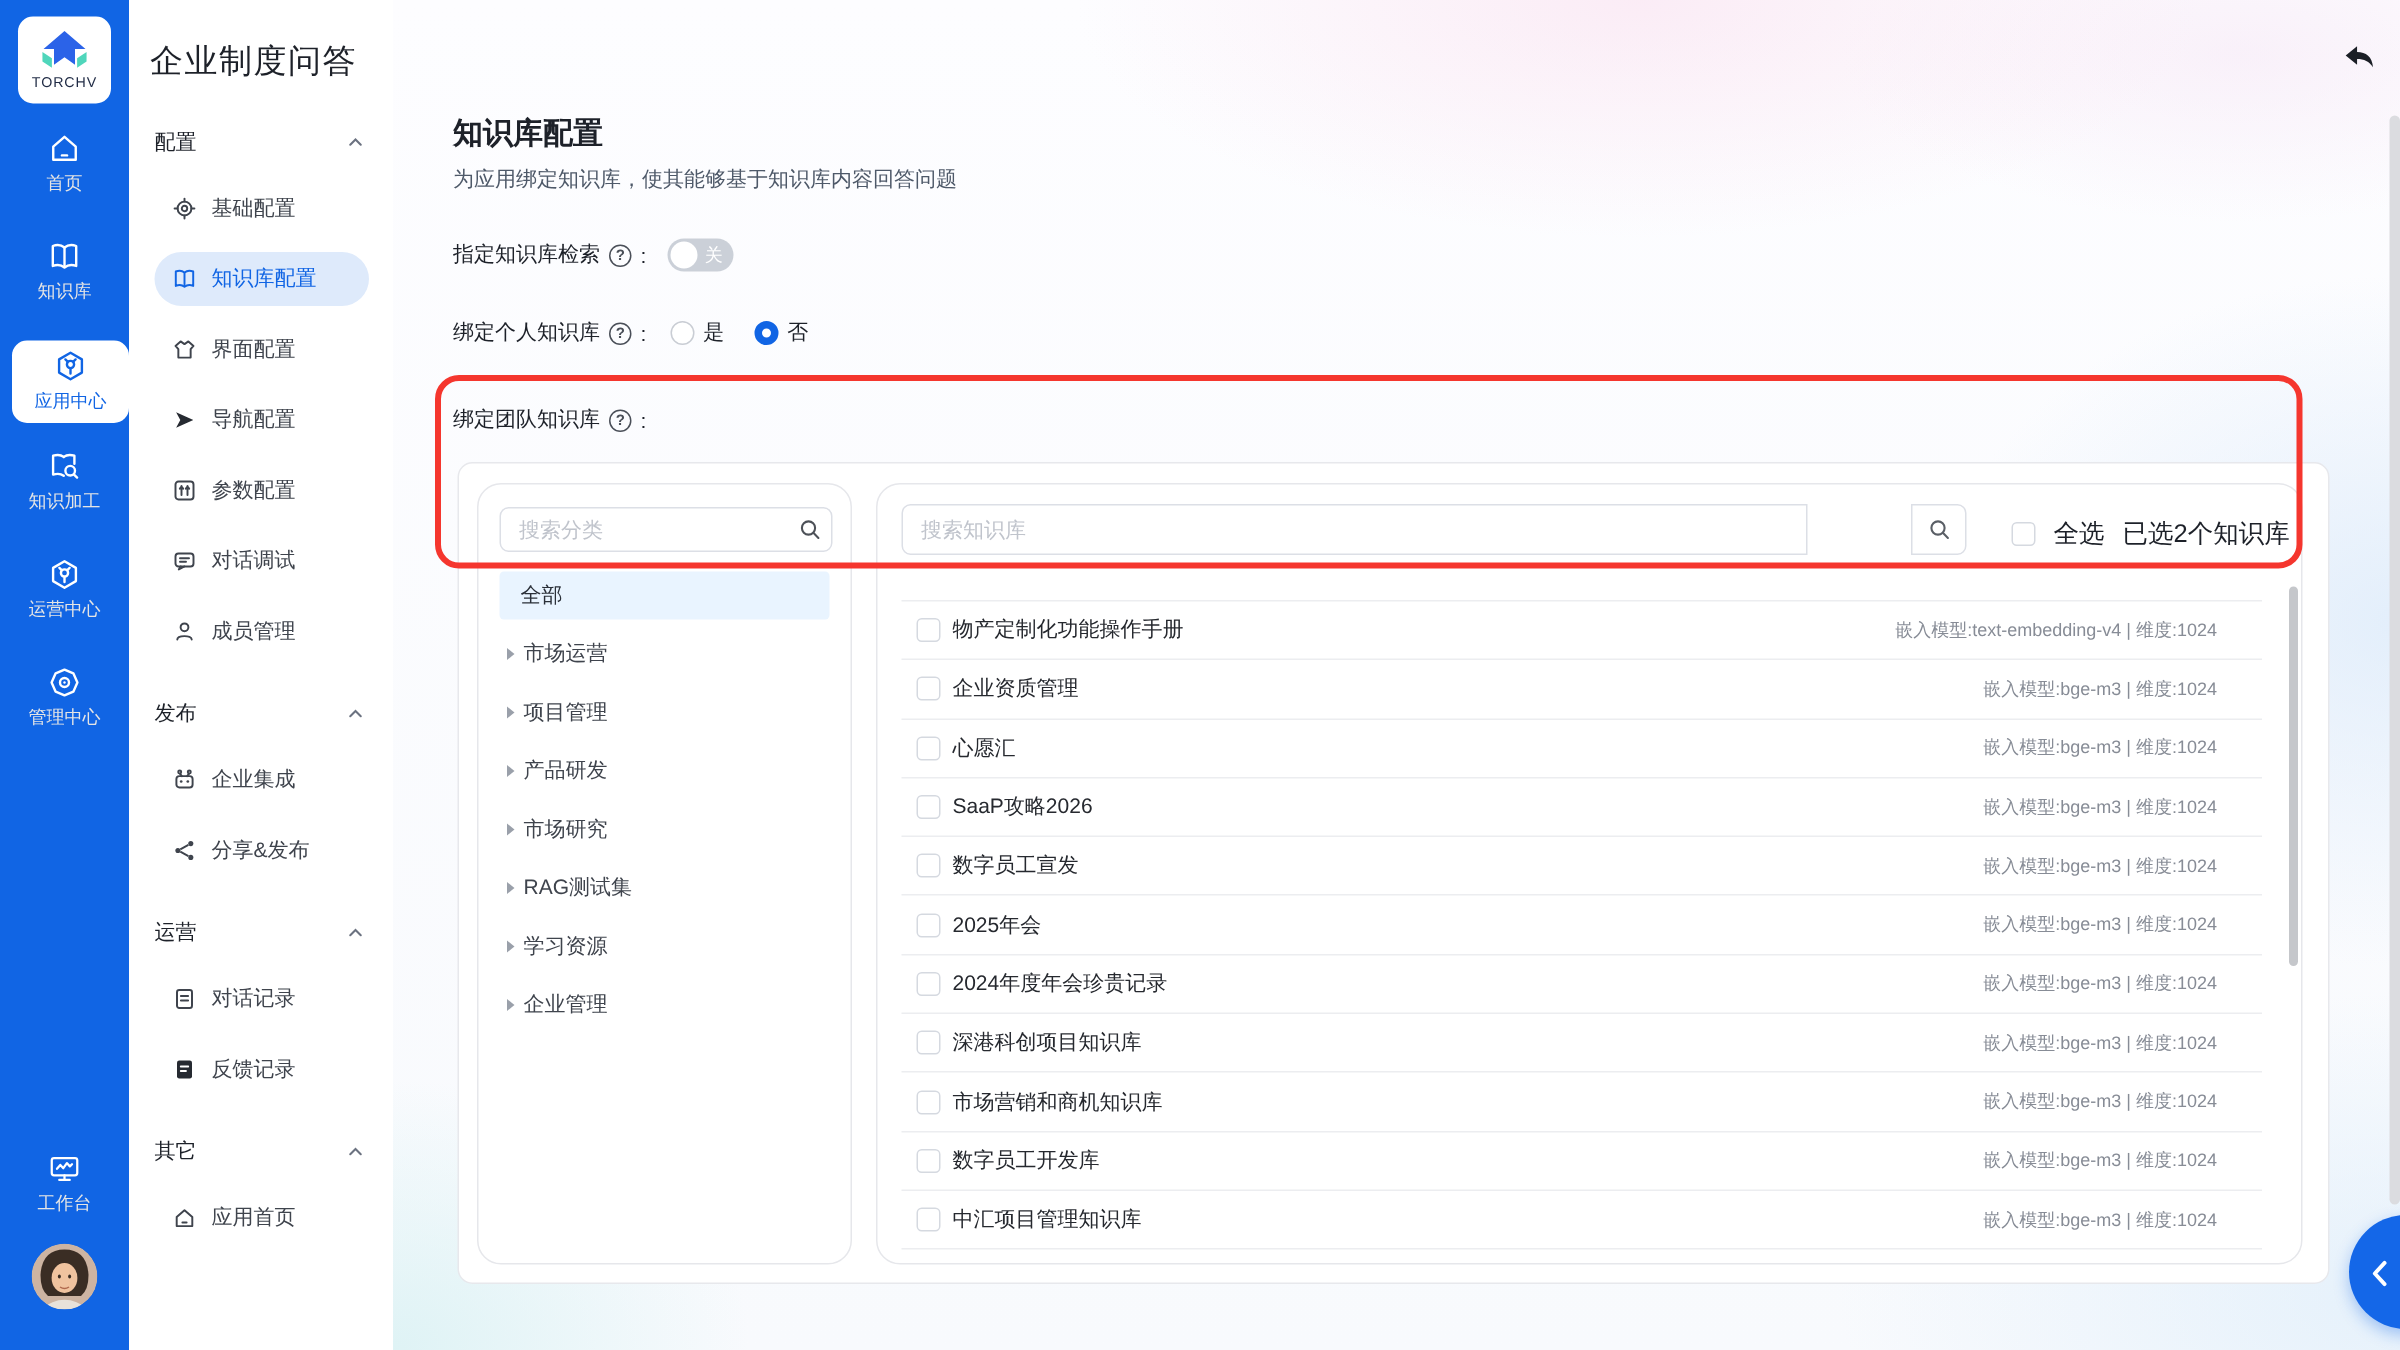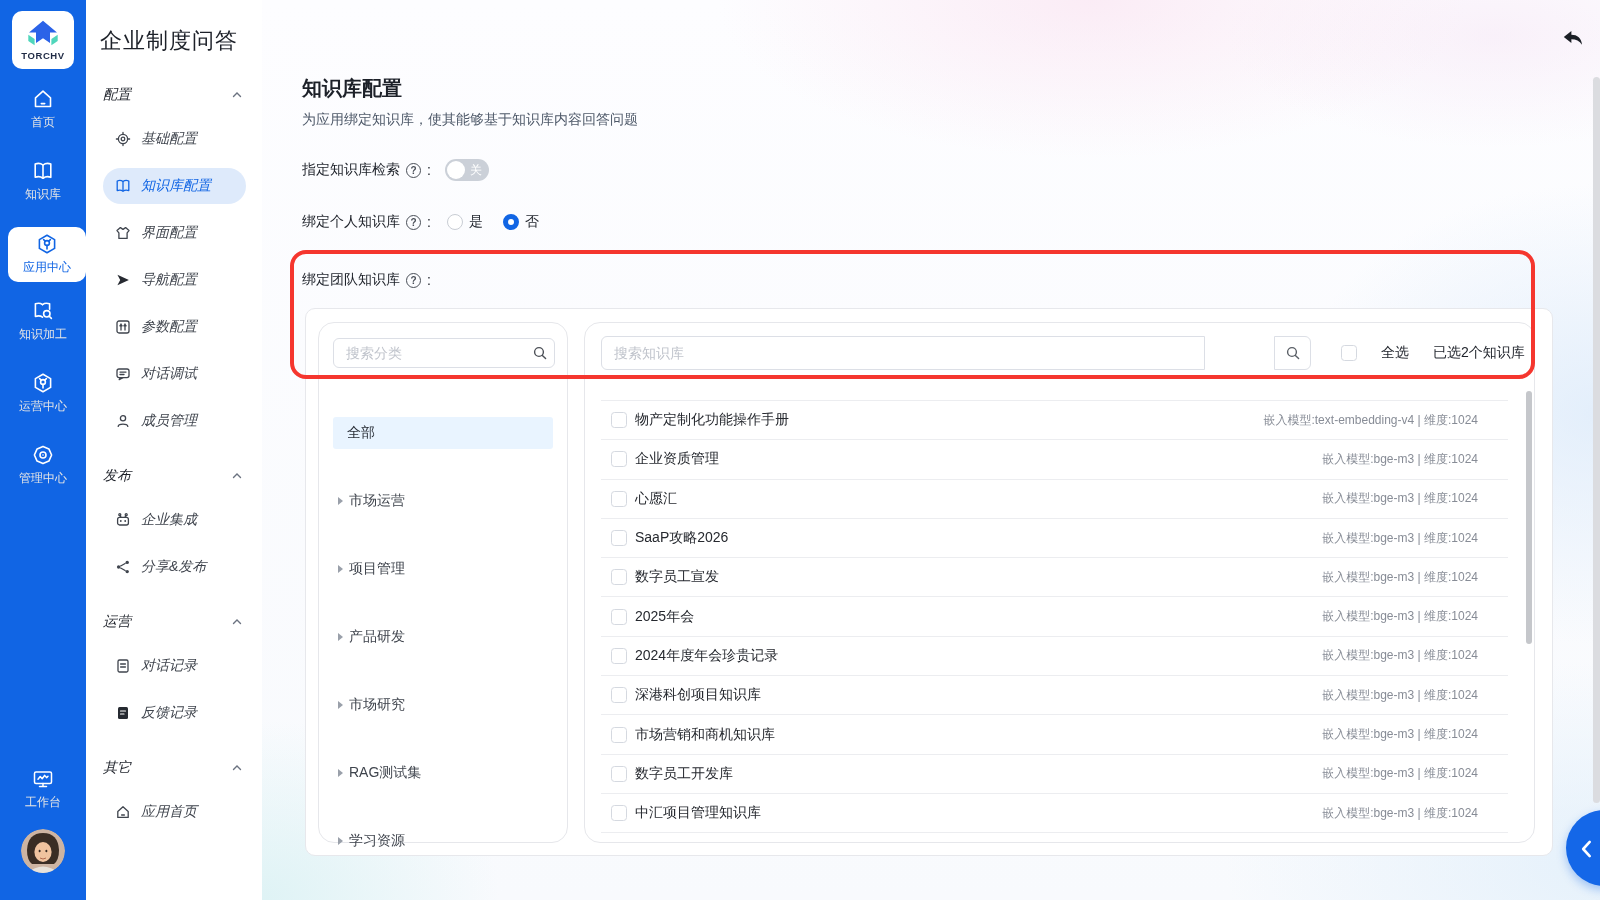--- a/index.html
+++ b/index.html
@@ -15,30 +15,30 @@
       radial-gradient(380px 160px at 92% 4%, rgba(245,228,244,.5), transparent 70%),
       radial-gradient(430px 320px at 100% 46%, rgba(219,234,250,.75), transparent 72%),
       radial-gradient(330px 250px at 0% 100%, rgba(216,241,243,.8), transparent 72%),
       radial-gradient(520px 280px at 100% 96%, rgba(221,237,250,.7), transparent 72%),
       linear-gradient(180deg,#fdfdff 0%,#f8fafd 100%);}
 
   
   .rail{left:0;top:0;width:86px;height:900px;background:#1165e4;}
   .logo-tile{left:12px;top:11px;width:62px;height:58px;background:#fff;border-radius:10px;
     display:flex;flex-direction:column;align-items:center;justify-content:center;}
-  .logo-word{font-size:9.5px;font-weight:700;color:#1f2a44;letter-spacing:.6px;margin-top:1px;}
+  .logo-word{font-size:9.5px;font-weight:400;color:#1f2a44;letter-spacing:.6px;margin-top:1px;}
   .rail-item{width:86px;text-align:center;color:#e5e5e5;font-size:12px;}
   .rail-item .ric{margin:0 auto;width:22px;height:22px;}
   .rail-item .rlb{margin-top:4px;}
   .rail-item.active-tile{left:8px;width:78px;height:55px;background:#fff;border-radius:10px;
     color:#1165e4;padding-top:6px;box-sizing:border-box;}
   .avatar{left:21px;top:829px;width:44px;height:44px;border-radius:50%;overflow:hidden;}
 
   
-  .submenu{left:86px;top:0;width:176px;height:900px;background:#fff;font-style:italic;}
+  .submenu{left:86px;top:0;width:176px;height:900px;background:#fff;}
   .menu-list{position:absolute;left:17px;right:16px;top:85px;}
   .m-sec{display:flex;justify-content:space-between;align-items:center;height:20px;
     font-size:14px;color:#1d2129;font-weight:500;margin:27px 3px 0 0;}
   .m-sec:first-child{margin-top:0;}
   .m-item{display:flex;align-items:center;height:36px;border-radius:18px;padding:0 12px;
     margin-top:11px;font-size:14px;color:#3f444d;gap:10px;cursor:pointer;}
   .m-item.first{margin-top:16px;}
   .m-item.active{background:#deeafb;color:#1165e4;font-weight:500;}
   .m-item svg,.m-sec svg{flex:0 0 auto;}
 
@@ -73,29 +73,29 @@
 
   .s-input{box-sizing:border-box;border:1px solid #dcdfe6;border-radius:6px;background:#fff;
     font-size:14px;color:#1d2129;padding:0 30px 0 12px;outline:none;
     font-family:"Liberation Sans","DejaVu Sans",sans-serif;}
   .s-input::placeholder{color:#c0c4cc;}
   .cat-search{left:14px;top:15px;width:222px;height:30px;}
   .cat-search-icon{left:213px;top:22px;width:16px;height:16px;cursor:pointer;}
 
   .cat-list{left:14px;right:14px;top:58px;}
   .cat{height:32px;display:flex;align-items:center;margin-bottom:7px;font-size:14px;
-    color:#3f444d;border-radius:3px;cursor:pointer;padding-left:5px;margin-top:36px;}
+    color:#3f444d;border-radius:3px;cursor:pointer;padding-left:5px;}
   .cat .tri{width:0;height:0;border-left:5px solid #9aa0aa;border-top:4px solid transparent;
     border-bottom:4px solid transparent;margin-right:6px;}
   .cat.sel{background:#e9f4ff;padding-left:14px;color:#2a2f38;}
 
   .kb-search{left:16px;top:13px;width:604px;height:34px;border-radius:6px 0 0 6px;}
   .kb-search-btn{left:689px;top:13px;width:37px;height:34px;border:1px solid #dcdfe6;border-radius:0 6px 6px 0;
     background:#fff;box-sizing:border-box;display:flex;align-items:center;justify-content:center;cursor:pointer;}
-  .select-all{left:756px;top:21px;display:flex;align-items:center;gap:24px;font-size:14px;color:#1d2129;}
+  .select-all{left:756px;top:21px;display:flex;align-items:center;gap:12px;font-size:17px;color:#1d2129;}
   .cb{width:16px;height:16px;border:1px solid #d5d9e0;border-radius:3.5px;background:#fff;
     box-sizing:border-box;flex:0 0 auto;cursor:pointer;}
 
   .kb-rows{left:16px;top:77px;width:907px;}
   .kb-row{height:38.3px;display:flex;align-items:center;border-bottom:1px solid #ecedf0;
     padding:0 30px 0 10px;cursor:pointer;}
   .kb-row:first-child{border-top:1px solid #ecedf0;}
   .kb-name{font-size:14px;color:#26292f;margin-left:8px;}
   .kb-meta{margin-left:auto;font-size:12px;color:#878c96;}
 

